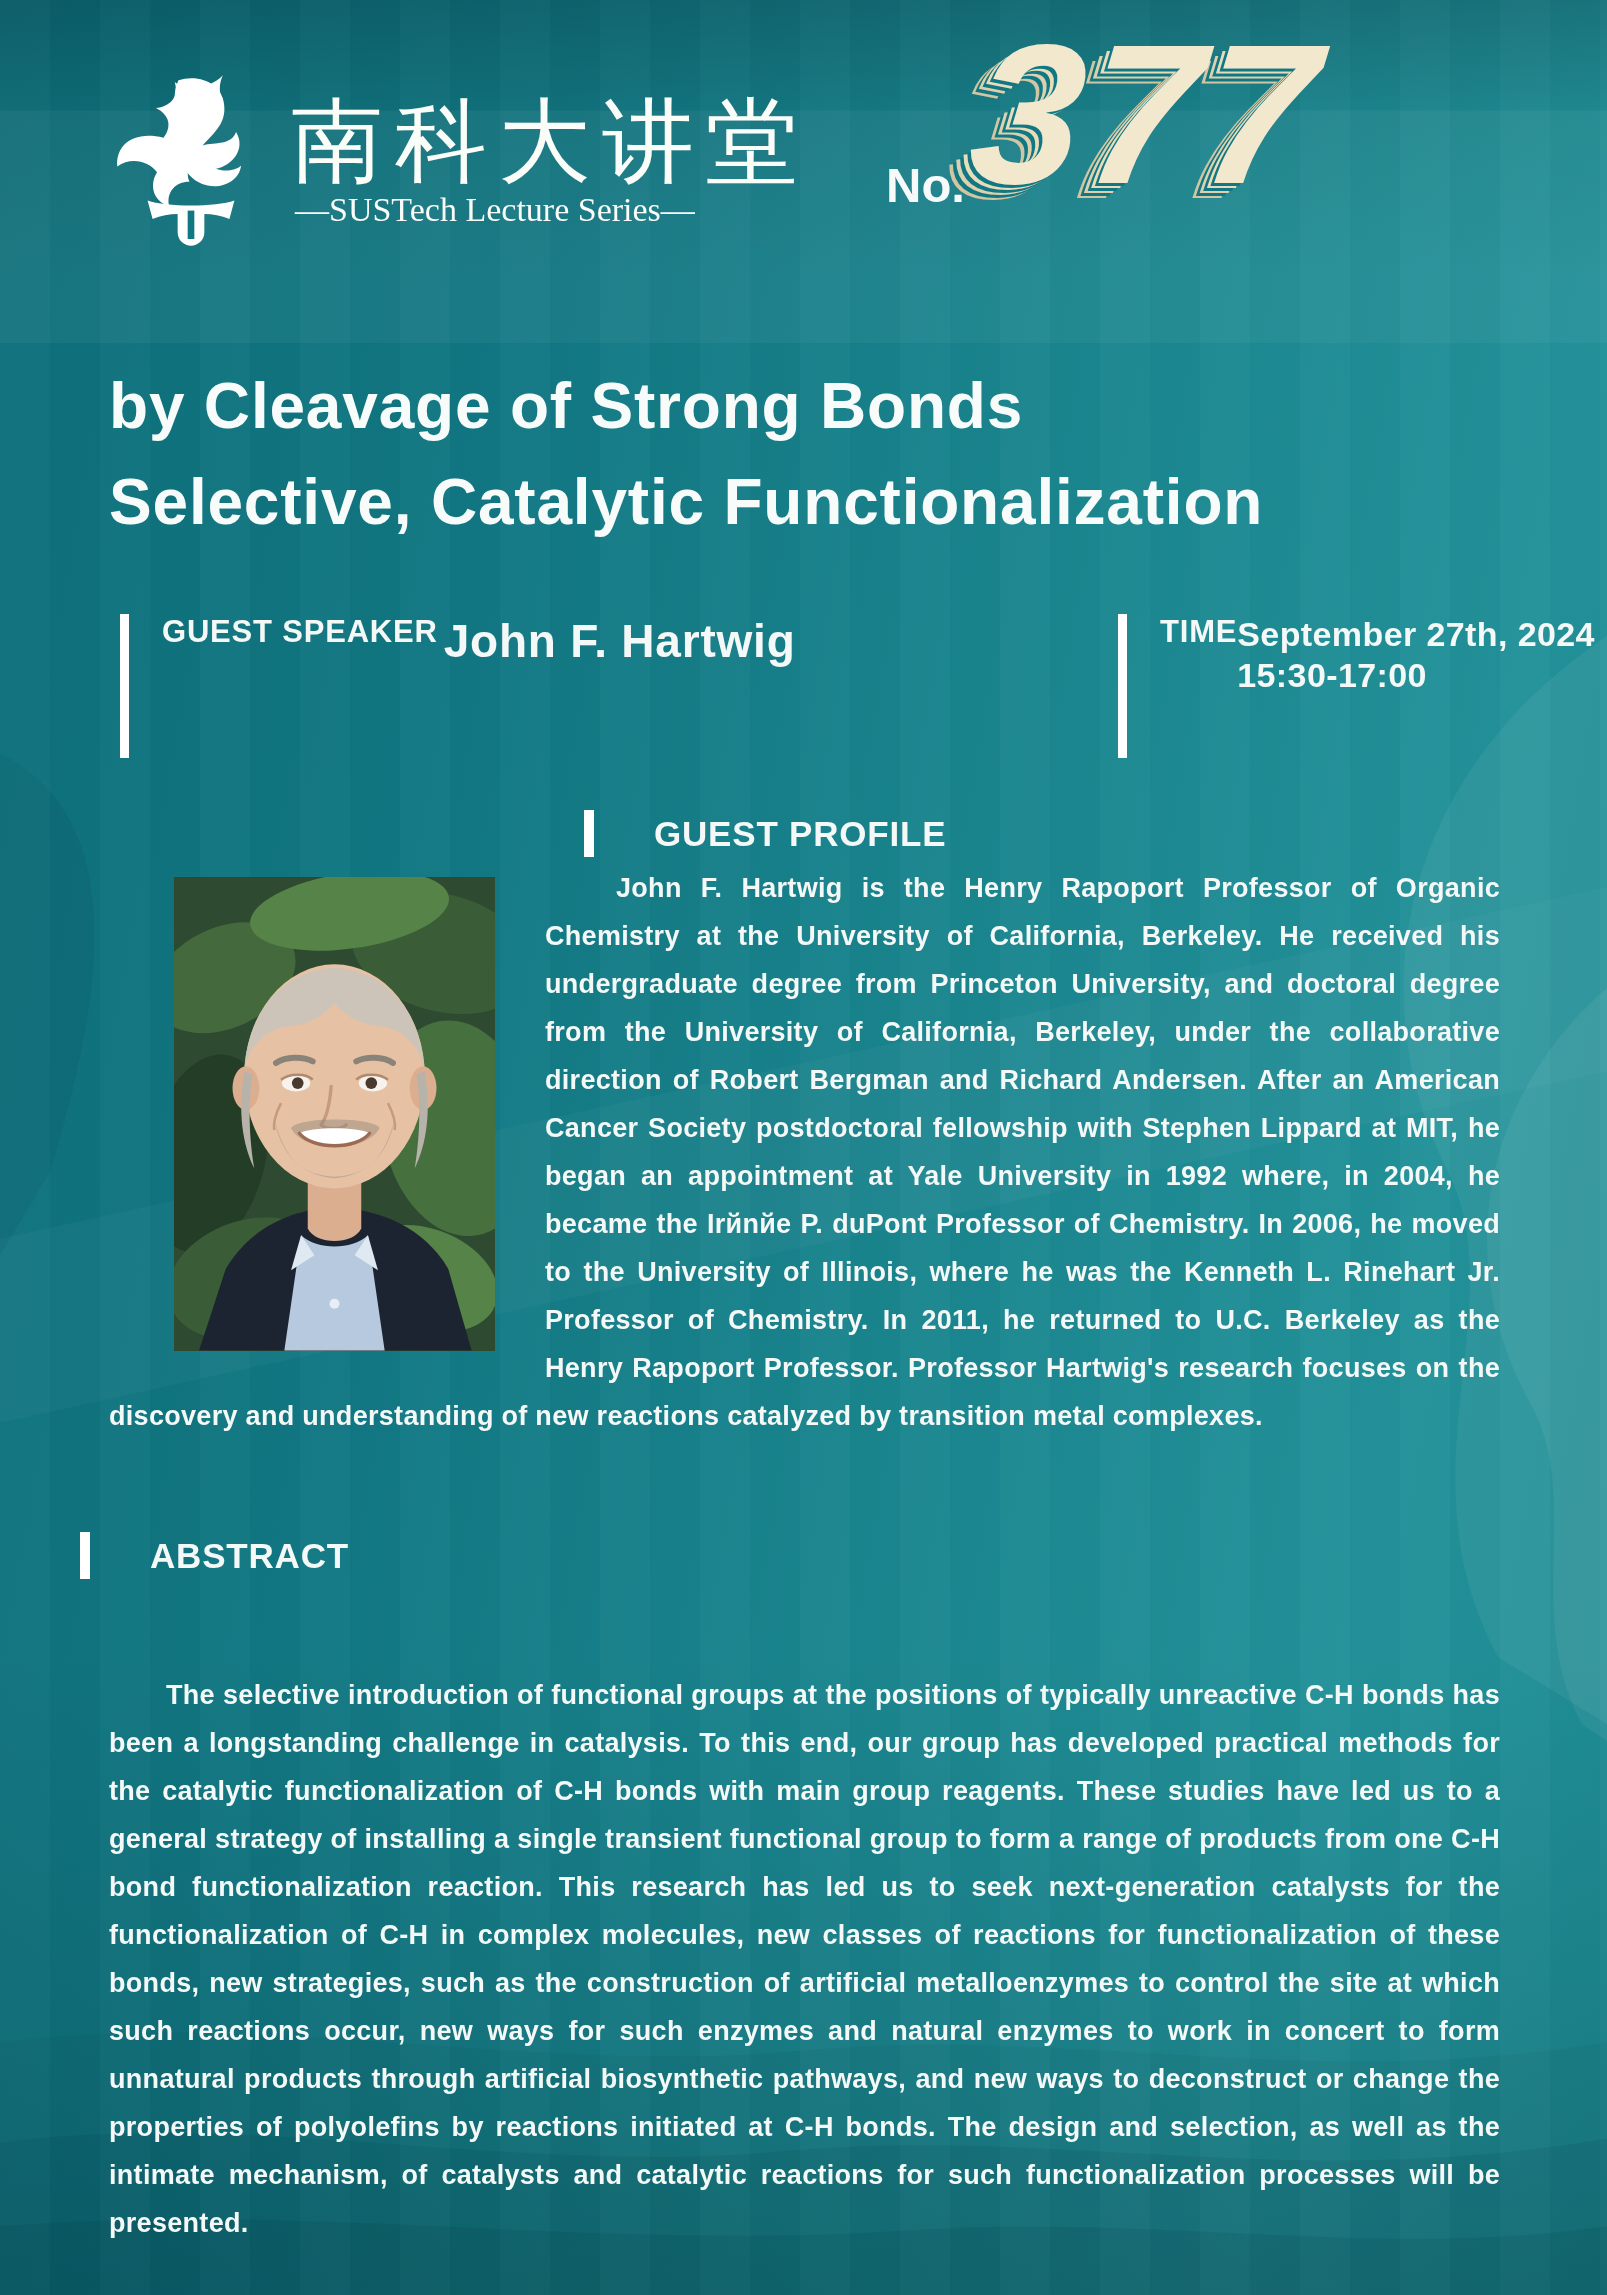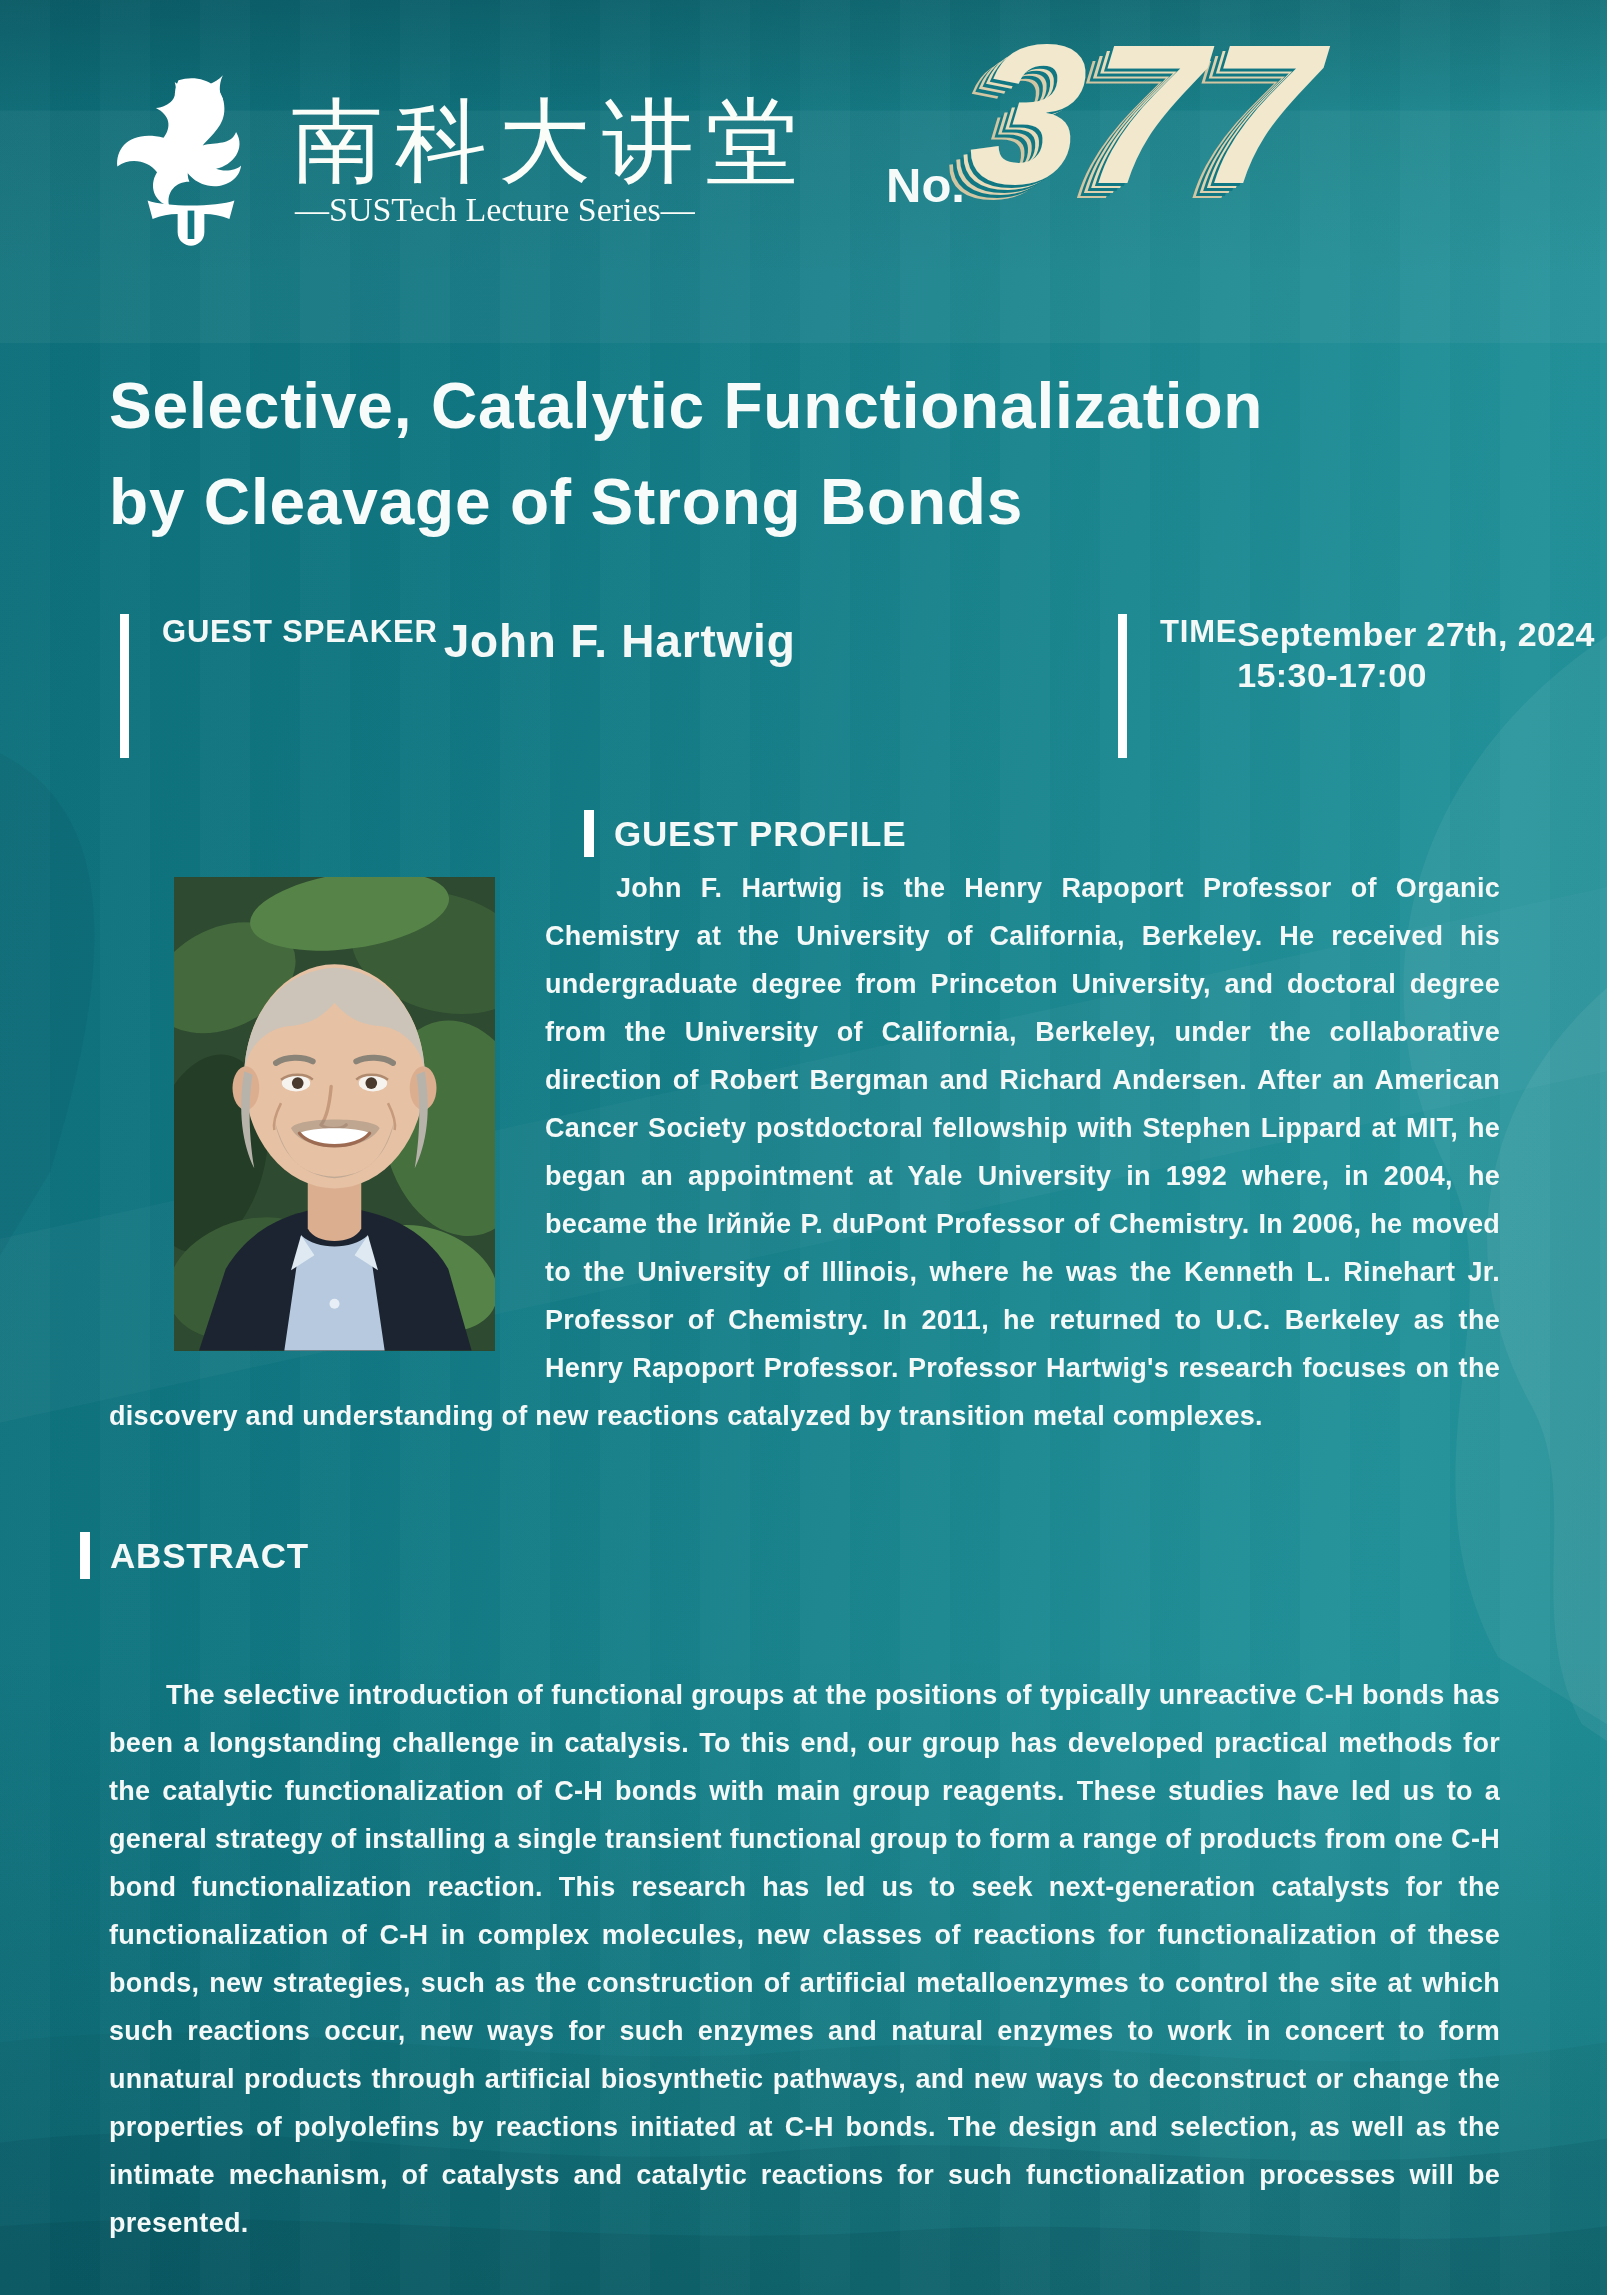--- a/index.html
+++ b/index.html
@@ -31,21 +31,21 @@
   .info-col{position:absolute;top:614px;height:144px;border-left:9.2px solid #ffffff;padding-left:33px;
     display:flex;justify-content:space-between;}
   .info-col .label{font-size:31px;font-weight:700;letter-spacing:0.8px;}
   .speaker-name{font-size:46px;font-weight:700;letter-spacing:0.8px;margin-left:6px;}
   .info-val{font-size:34px;font-weight:700;line-height:41px;letter-spacing:0.4px;}
   .col-speaker{left:120px;}
   .col-venue{left:670px;}
   .col-time{left:1118px;}
 
   
-  .sec-head{position:absolute;display:flex;align-items:center;}
+  .sec-head{position:absolute;display:flex;align-items:center;gap:40px;}
   .sec-head .bar{width:10px;height:47px;background:#ffffff;margin-right:20px;}
   .sec-head .txt{font-size:35px;font-weight:700;letter-spacing:0.8px;}
   .head-profile{left:584px;top:810px;}
   .head-abstract{left:80px;top:1532px;}
 
   
   .copy{font-size:27px;font-weight:700;line-height:48px;letter-spacing:0.3px;
     text-align:justify;color:#f4f8f7;hyphens:auto;-webkit-hyphens:auto;}
   .bio-wrap{position:absolute;left:109px;top:864px;width:1391px;}
   .bio-photo{float:left;width:321px;height:474px;margin:13.4px 50px 15px 65px;display:block;background:#2e4a30;}
@@ -75,22 +75,22 @@
     <path d="M95,10 C120,2 150,14 150,44 C150,64 136,74 124,88 C140,84 158,88 164,72 C176,92 160,112 140,116 C150,120 164,118 170,112 C168,130 148,140 130,136 C112,132 100,118 98,100 C96,84 100,70 95,56 C90,40 88,24 95,10 Z" fill="#ffffff"></path>
     <path d="M58,154 C80,162 140,162 162,154 L156,176 C146,172 136,170 126,170 L126,192 C126,202 118,208 110,208 C102,208 94,202 94,192 L94,170 C84,170 74,172 64,176 Z" fill="#ffffff"></path>
     <path d="M110,166 L110,200" stroke="#117883" stroke-width="8"></path>
   </svg>
   <div class="logo-cn">南科大讲堂</div>
   <div class="logo-series">—SUSTech Lecture Series—</div>
   <div class="no-label">No.</div>
   <div class="num377">377</div>
 
   <div class="title">
+    <div>by Cleavage of Strong Bonds</div>
     <div>Selective, Catalytic Functionalization</div>
-    <div>by Cleavage of Strong Bonds</div>
   </div>
 
   <div class="info-col col-speaker">
     <div class="label">GUEST SPEAKER</div>
     <div class="speaker-name">John F. Hartwig</div>
   </div>
   <div class="info-col col-time">
     <div class="label">TIME</div>
     <div class="info-val">
       <div>September 27th, 2024</div>

